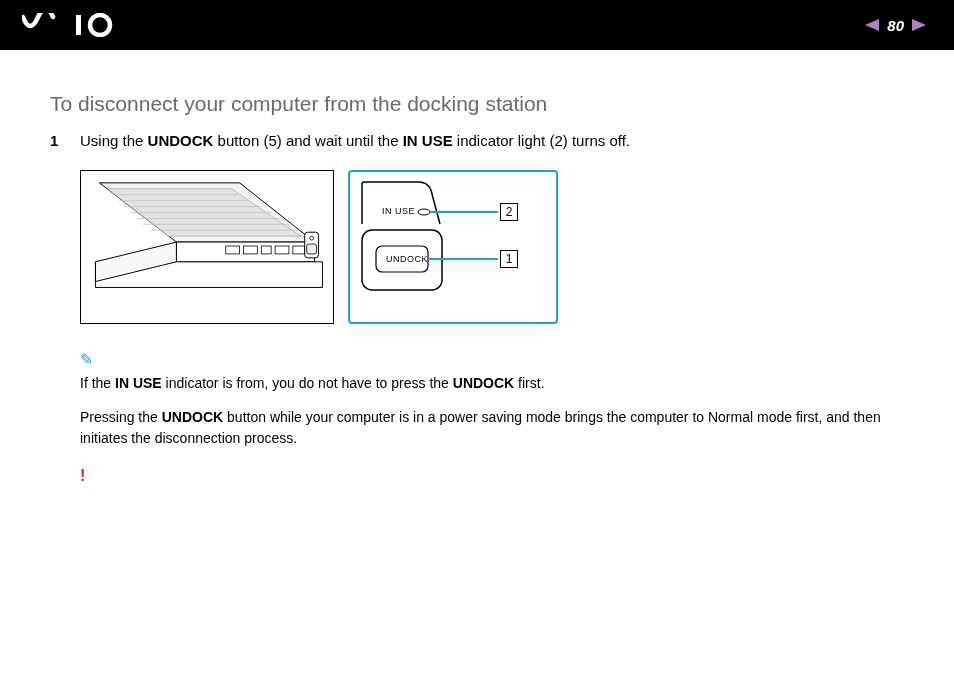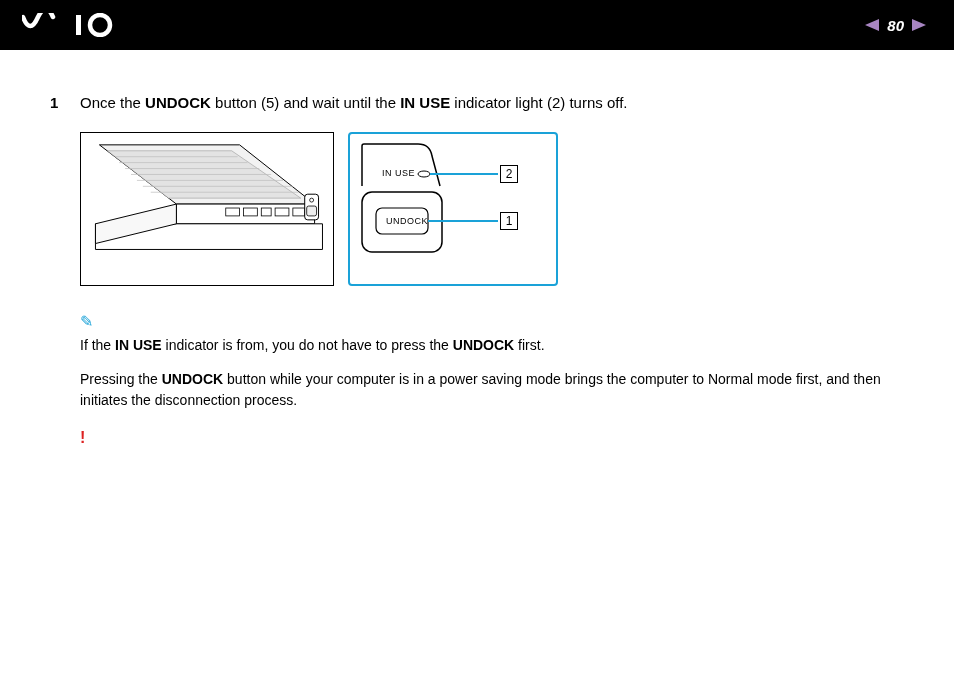--- a/index.html
+++ b/index.html
@@ -150,25 +150,26 @@
       <span class="nav-arrow">
         <svg width="14" height="12" viewBox="0 0 14 12">
             <polygon points="0,0 0,12 14,6" fill="#a885c2"></polygon>
           </svg>
       </span>
     </div>
   </div>
 </div>
 
 <div class="content">
+  <h2 class="section-title">To disconnect your computer from the docking station</h2>
 
   <div class="step-row">
     <div class="step-num">1</div>
     <div class="step-text">
-      <span>Once the </span><span class="bold">UNDOCK</span><span> button (5) and wait until the </span><span class="bold">IN USE</span><span> indicator light (2) turns off.</span>
+      <span>Using the </span><span class="bold">UNDOCK</span><span> button (5) and wait until the </span><span class="bold">IN USE</span><span> indicator light (2) turns off.</span>
     </div>
   </div>
 
   <div class="figure-row">
     <div class="fig-laptop">
       <svg class="laptop-svg" viewBox="0 0 254 154">
 
         <polygon points="18,12 160,12 236,72 96,72" fill="#f2f2f2" stroke="#000" stroke-width="1"></polygon>
         <polygon points="26,18 152,18 222,66 88,66" fill="#e3e3e3" stroke="#888" stroke-width="0.5"></polygon>
 

